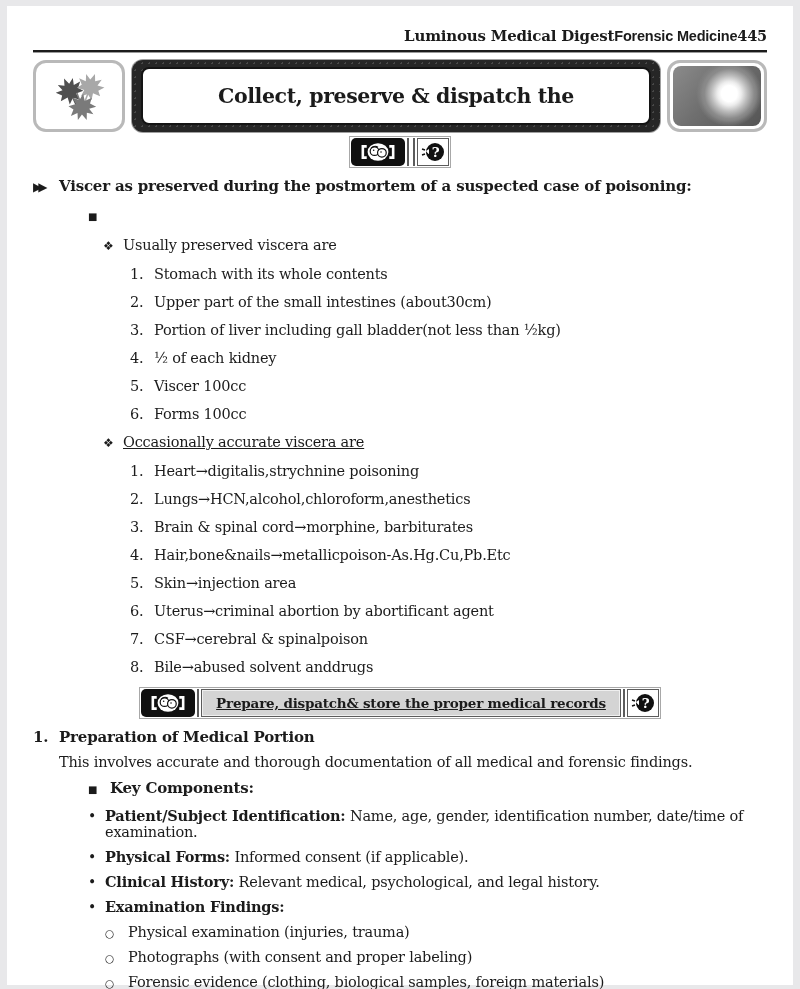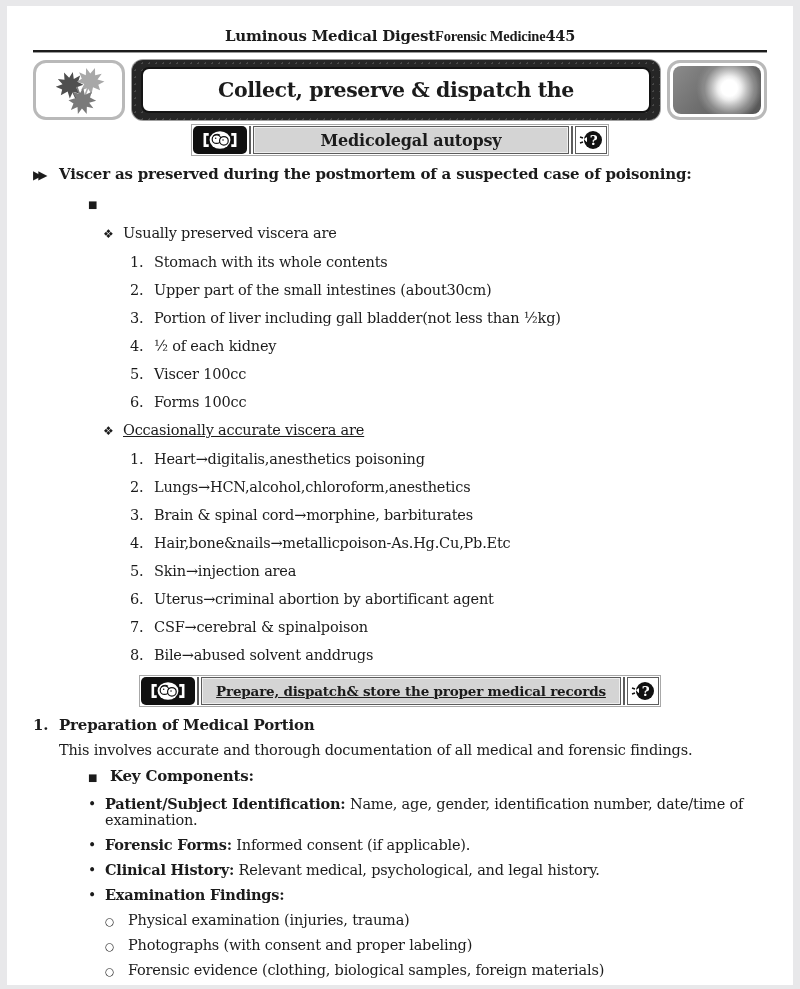--- a/index.html
+++ b/index.html
@@ -6,28 +6,28 @@
   body { font-family:"DejaVu Serif", serif; background:#dcdcde; }
   .screen { position:relative; width:800px; height:989px; background:#e8e8ea; overflow:hidden; }
   .page {
     position:absolute; left:7px; top:6px; right:7px; bottom:4px;
     background:#ffffff; color:#1b1b1b;
     padding:0 26px;
     font-size:14.5px; letter-spacing:-0.2px;
   }
 
   
-  .hdr { display:flex; justify-content:center; align-items:baseline; padding-top:21px; }
+  .hdr { display:flex; justify-content:flex-end; align-items:baseline; padding-top:21px; }
   .hdr-left  { font-weight:bold; font-size:15px; }
-  .hdr-center{ font-family:Liberation Serif, serif; font-weight:bold; font-size:14.5px; }
+  .hdr-center{ font-family:Liberation Sans, sans-serif; font-weight:bold; font-size:14.5px; }
   .hdr-right { font-size:14.5px; font-weight:bold; }
   .rule { margin-top:5px; border-top:2.5px solid #1c1c1c; border-bottom:1px solid #9a9a9a; height:2px; }
 
   
-  .title-row { display:flex; align-items:stretch; gap:7px; margin-top:7px; height:60px; }
+  .title-row { display:flex; align-items:stretch; gap:7px; margin-top:7px; height:72px; }
   .photo-frame {
     border:3px solid #b9b9b9; border-radius:13px; background:#fff;
     padding:3px; flex:0 0 auto; overflow:hidden;
   }
   .leaf-box  { width:92px; }
   .lamp-box  { width:100px; }
   .leaf-inner{ width:100%; height:100%; border-radius:8px; display:flex; align-items:center; justify-content:center; }
   .lamp-inner{
     width:100%; height:100%; border-radius:8px;
     background:
@@ -152,21 +152,20 @@
             <path d="M45,7 h-6 v3 h3 v10 h-3 v3 h6 z" fill="#fff"></path>
             <ellipse cx="26" cy="15" rx="12" ry="10" fill="#fff"></ellipse>
             <circle cx="22" cy="14" r="5" fill="#fff" stroke="#111" stroke-width="1.4"></circle>
             <circle cx="30.5" cy="16" r="5" fill="#fff" stroke="#111" stroke-width="1.4"></circle>
             <circle cx="21" cy="13" r="0.9" fill="#111"></circle>
             <circle cx="29.5" cy="15" r="0.9" fill="#111"></circle>
             <path d="M18,10.5 q4,-3.5 8,-1" stroke="#111" stroke-width="1.2" fill="none"></path>
           </svg>
         </div>
         <div class="b-sep"></div>
-        <div class="b-label b-label-1">Medicolegal autopsy</div>
         <div class="b-sep"></div>
         <div class="b-q">
           <svg width="26" height="26" viewBox="0 0 26 26">
             <line x1="2" y1="10" x2="5" y2="11" stroke="#111" stroke-width="1.4"></line>
             <line x1="2" y1="16" x2="5" y2="15" stroke="#111" stroke-width="1.4"></line>
             <circle cx="15" cy="13" r="9" fill="#111"></circle>
             <polygon points="6,12 9,10 9,16" fill="#fff"></polygon>
             <polygon points="6,13 10,16 11,19 8,18" fill="#111"></polygon>
             <text x="15.5" y="18" text-anchor="middle" font-family="DejaVu Serif, serif" font-size="13.5" font-weight="bold" fill="#fff">?</text>
           </svg>
@@ -213,21 +212,21 @@
       <span>Forms 100cc</span>
     </div>
 
     <div class="row lvl3">
       <span class="g di-g">❖</span>
       <span class="u">Occasionally accurate viscera are</span>
     </div>
 
     <div class="row" style="padding-left:97px">
       <span class="g num-g">1.</span>
-      <span>Heart→digitalis,anesthetics poisoning</span>
+      <span>Heart→digitalis,strychnine poisoning</span>
     </div>
     <div class="row" style="padding-left:97px">
       <span class="g num-g">2.</span>
       <span>Lungs→HCN,alcohol,chloroform,anesthetics</span>
     </div>
     <div class="row" style="padding-left:97px">
       <span class="g num-g">3.</span>
       <span>Brain &amp; spinal cord→morphine, barbiturates</span>
     </div>
     <div class="row" style="padding-left:97px">
@@ -295,21 +294,21 @@
       <span class="g sq-g">■</span>
       <span class="b" style="font-size:15px">Key Components:</span>
     </div>
 
     <div class="rec-row bullet-lvl bullets-start">
       <span class="g bu-g">•</span>
       <span><span class="b">Patient/Subject Identification:</span><span> Name, age, gender, identification number, date/time of examination.</span></span>
     </div>
     <div class="rec-row bullet-lvl">
       <span class="g bu-g">•</span>
-      <span><span class="b">Forensic Forms:</span><span> Informed consent (if applicable).</span></span>
+      <span><span class="b">Physical Forms:</span><span> Informed consent (if applicable).</span></span>
     </div>
     <div class="rec-row bullet-lvl">
       <span class="g bu-g">•</span>
       <span><span class="b">Clinical History:</span><span> Relevant medical, psychological, and legal history.</span></span>
     </div>
     <div class="rec-row bullet-lvl">
       <span class="g bu-g">•</span>
       <span><span class="b">Examination Findings:</span><span></span></span>
     </div>
 

